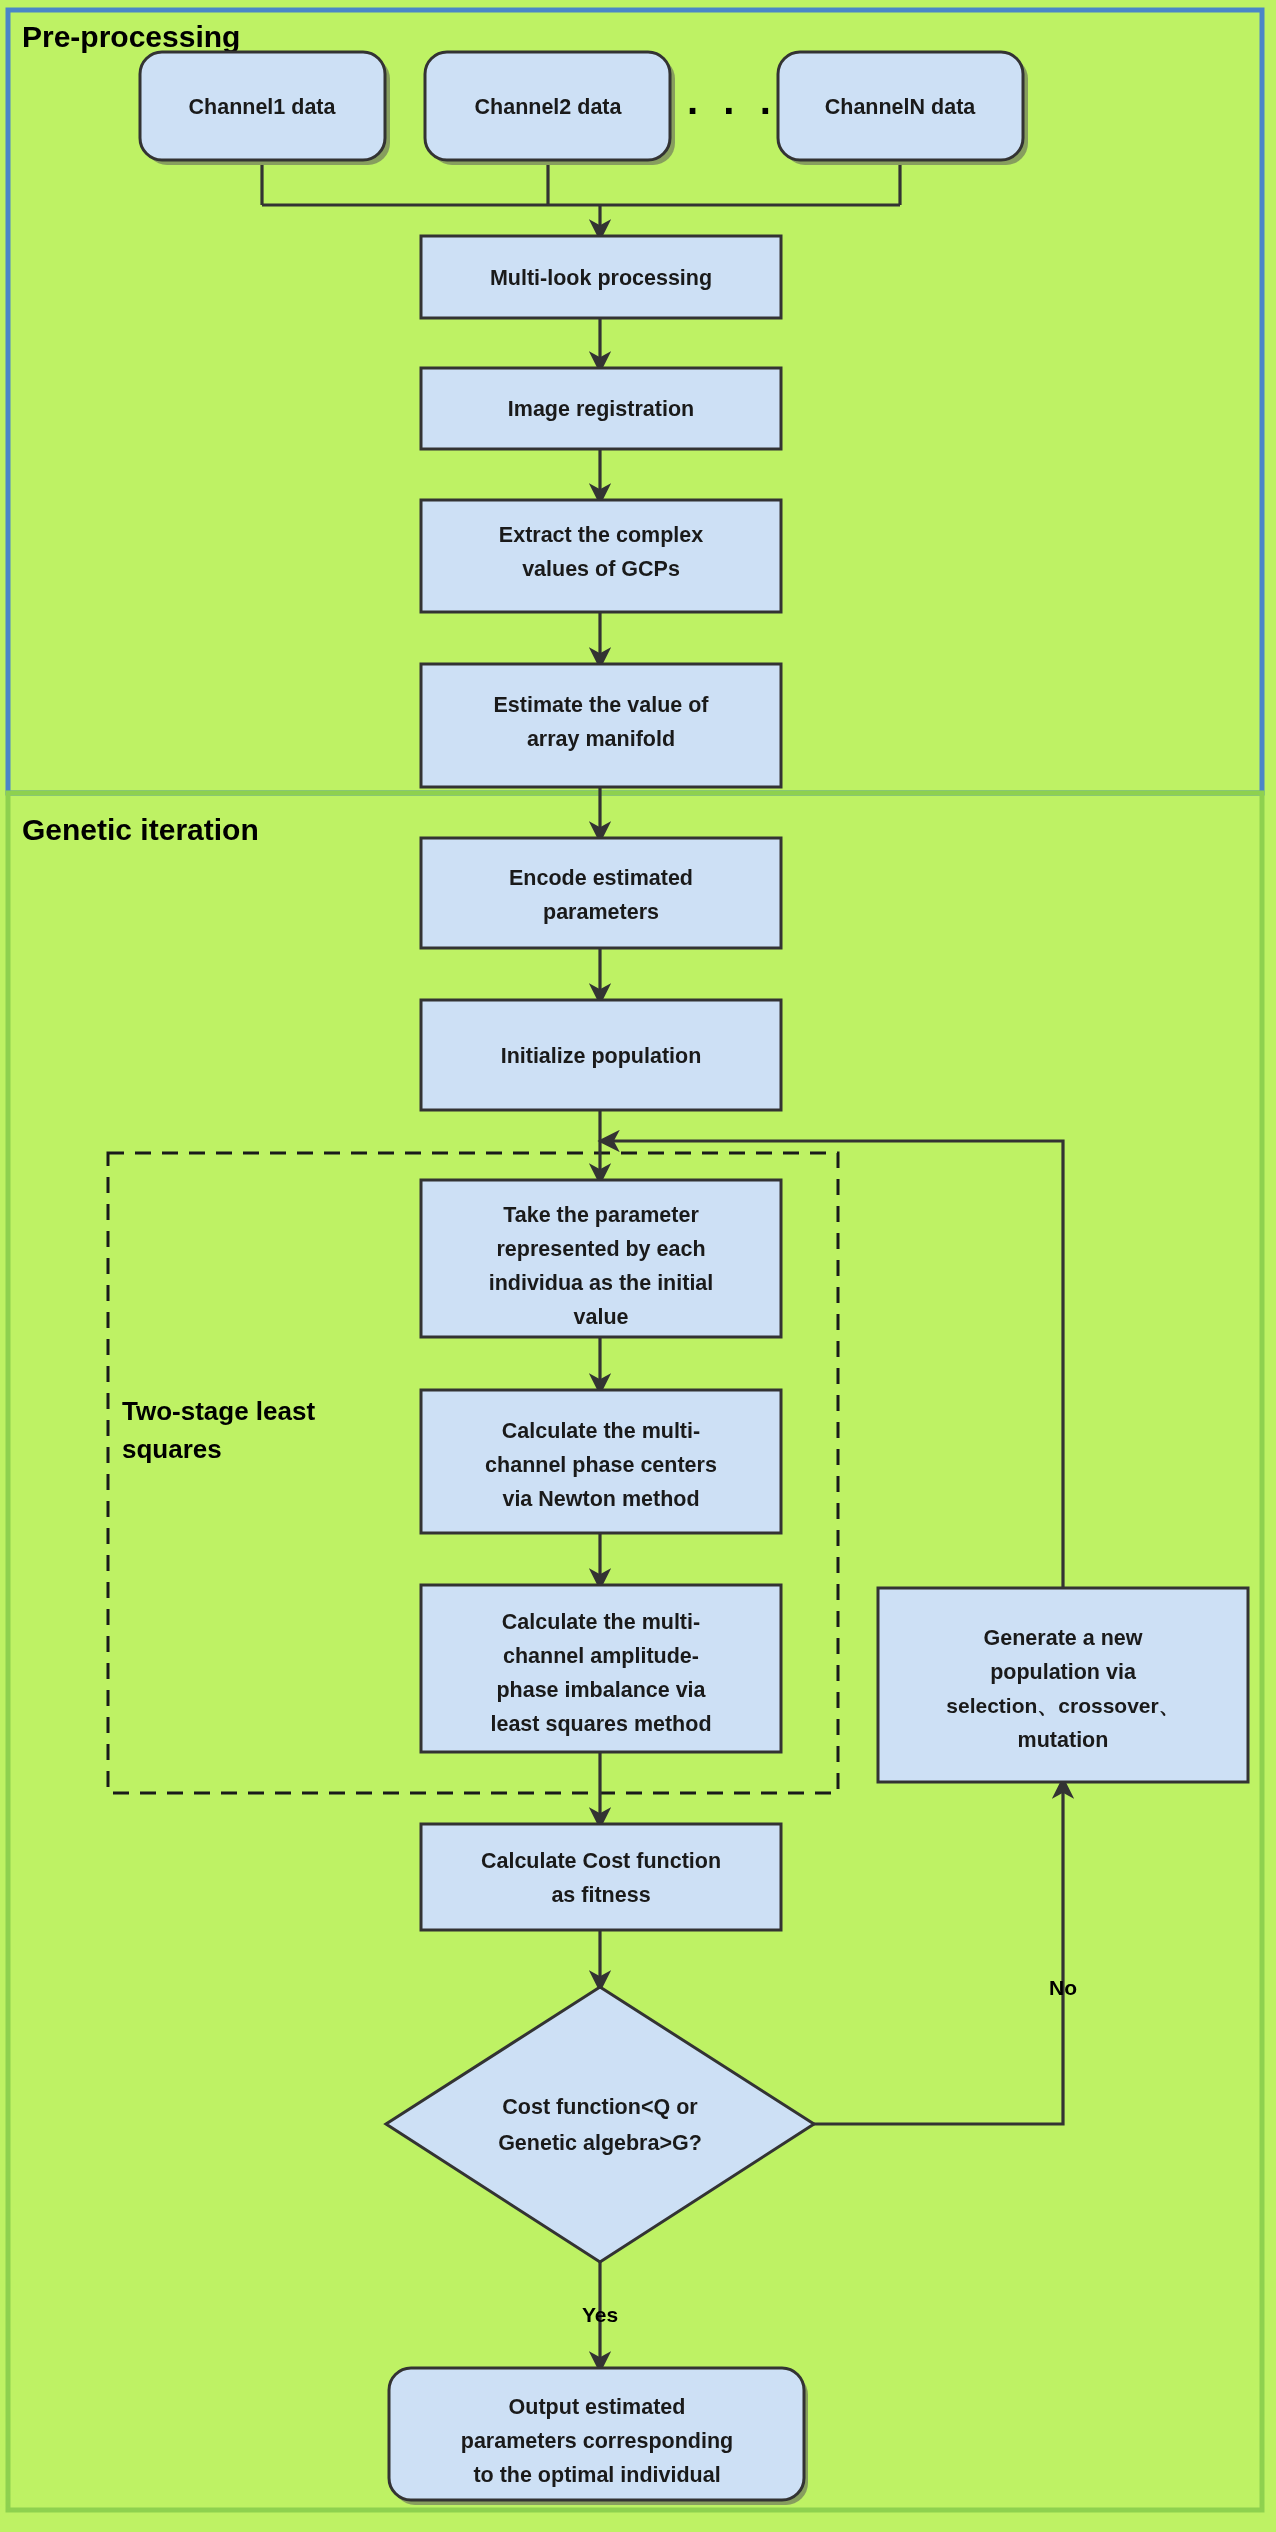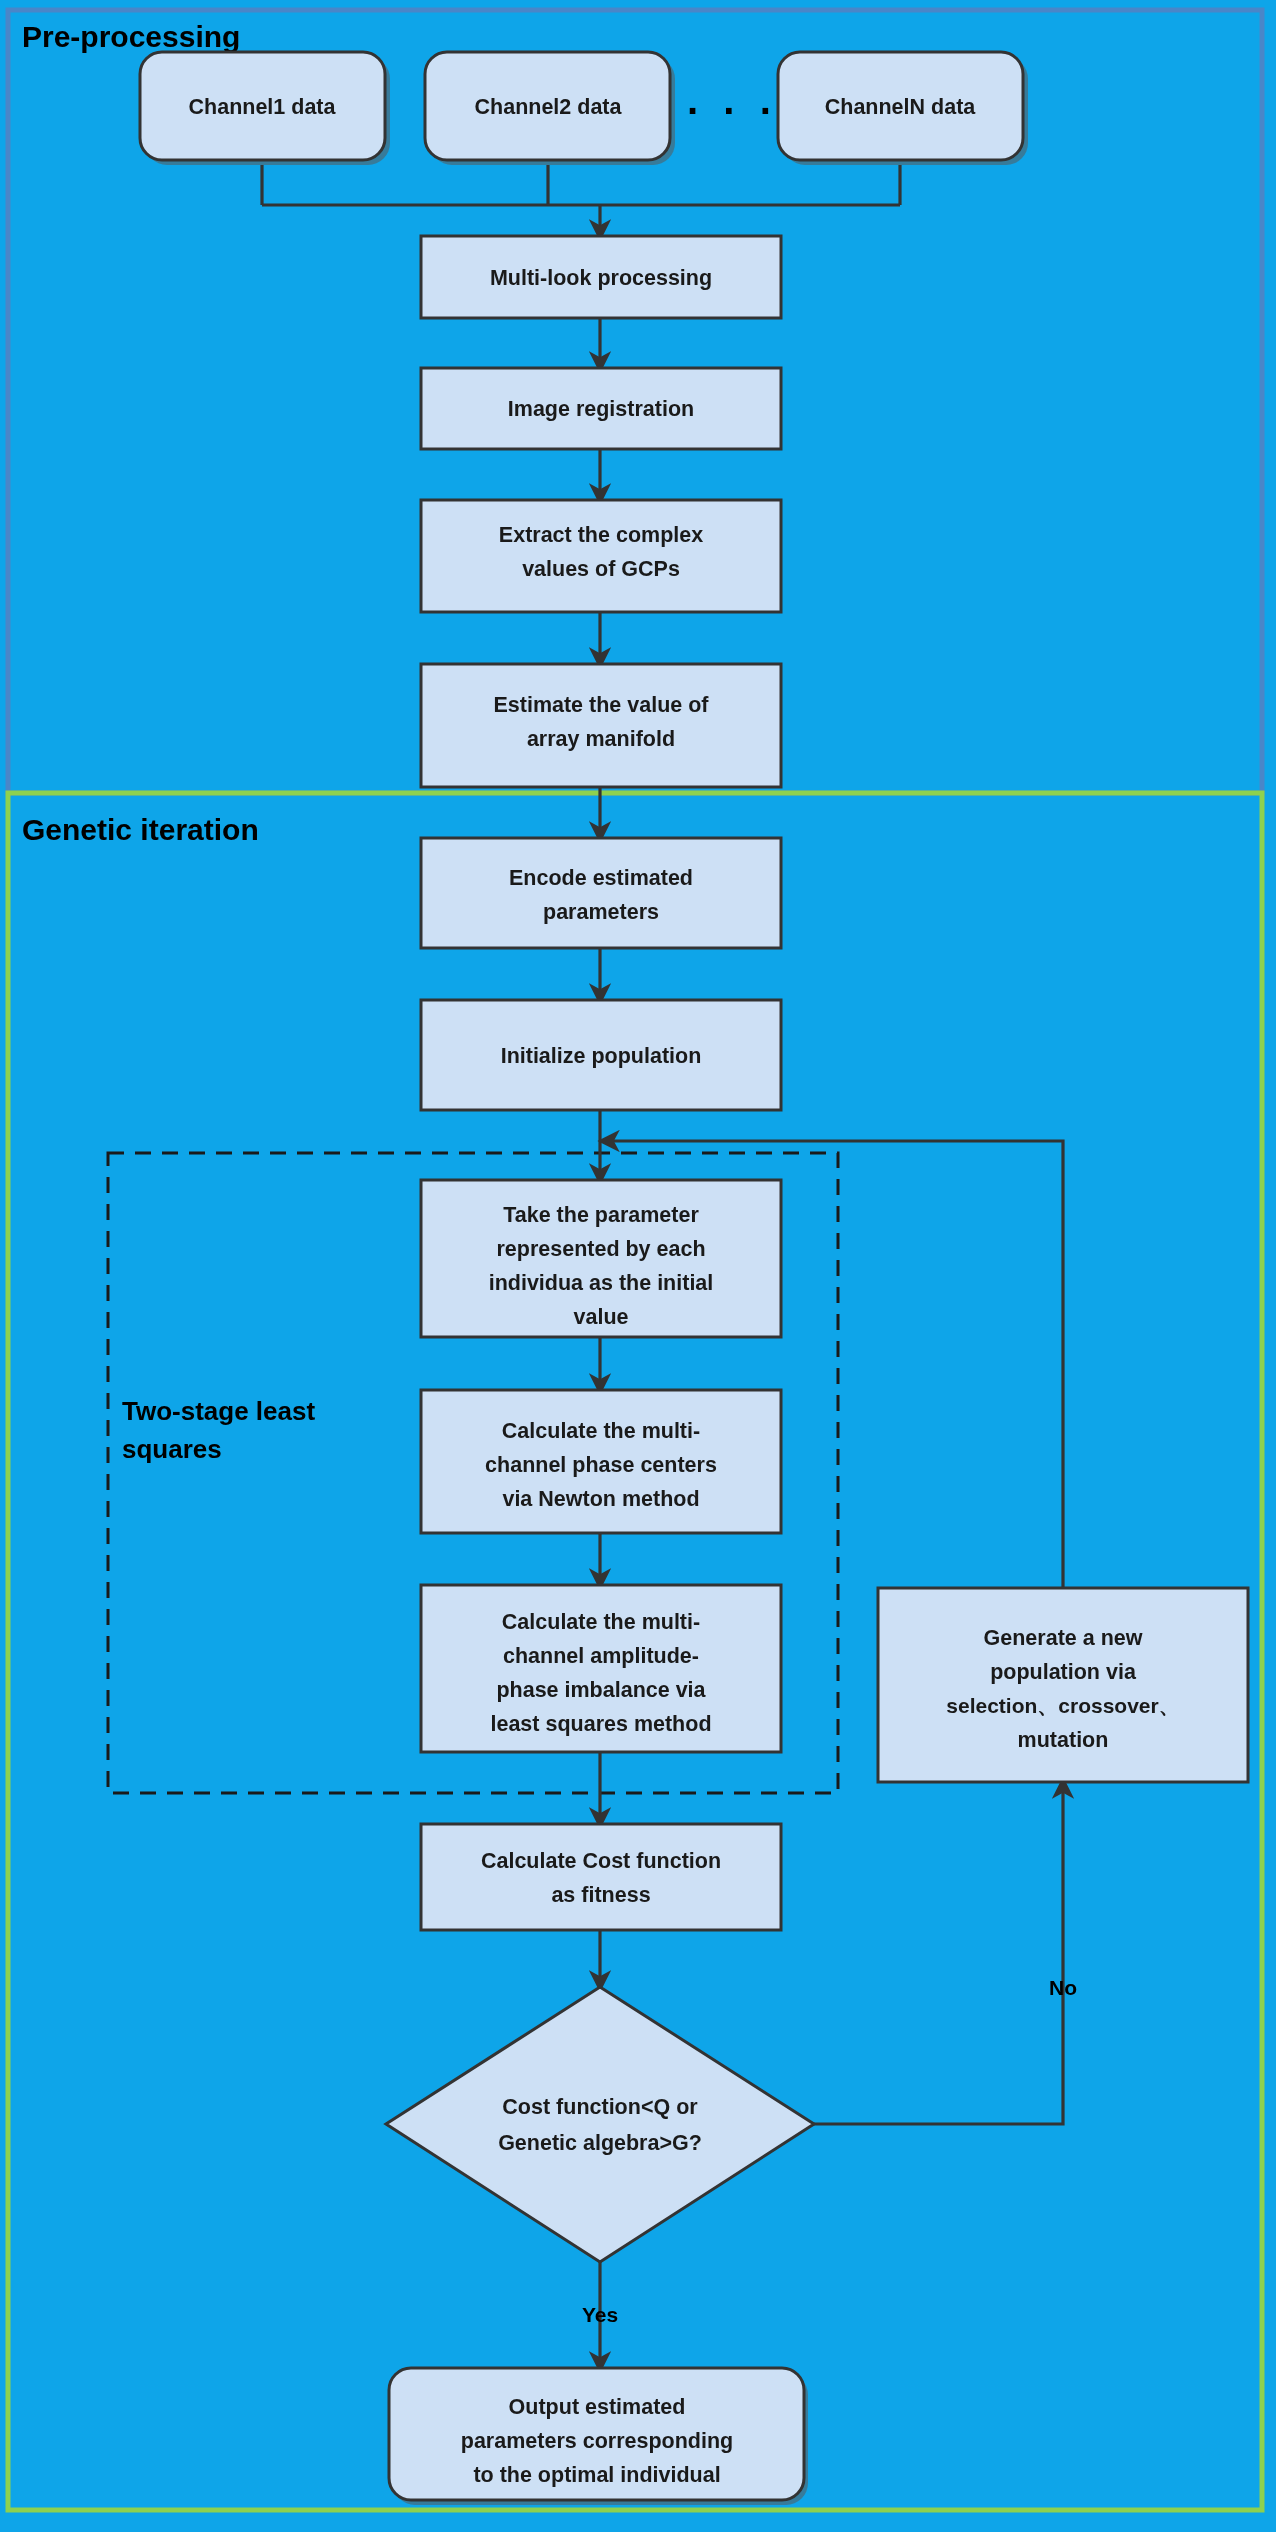--- a/index.html
+++ b/index.html
@@ -7,21 +7,21 @@
     padding: 0;
     background: #ffffff;
   }
   body {
     font-family: "Liberation Sans", sans-serif;
   }
   #stage {
     position: relative;
     width: 1276px;
     height: 2532px;
-    background: #0ea5e9;
+    background: #bef264;
     overflow: hidden;
   }
   #flow {
     position: absolute;
     left: 0;
     top: 0;
     width: 1276px;
     height: 2532px;
   }
   .sec-label {

